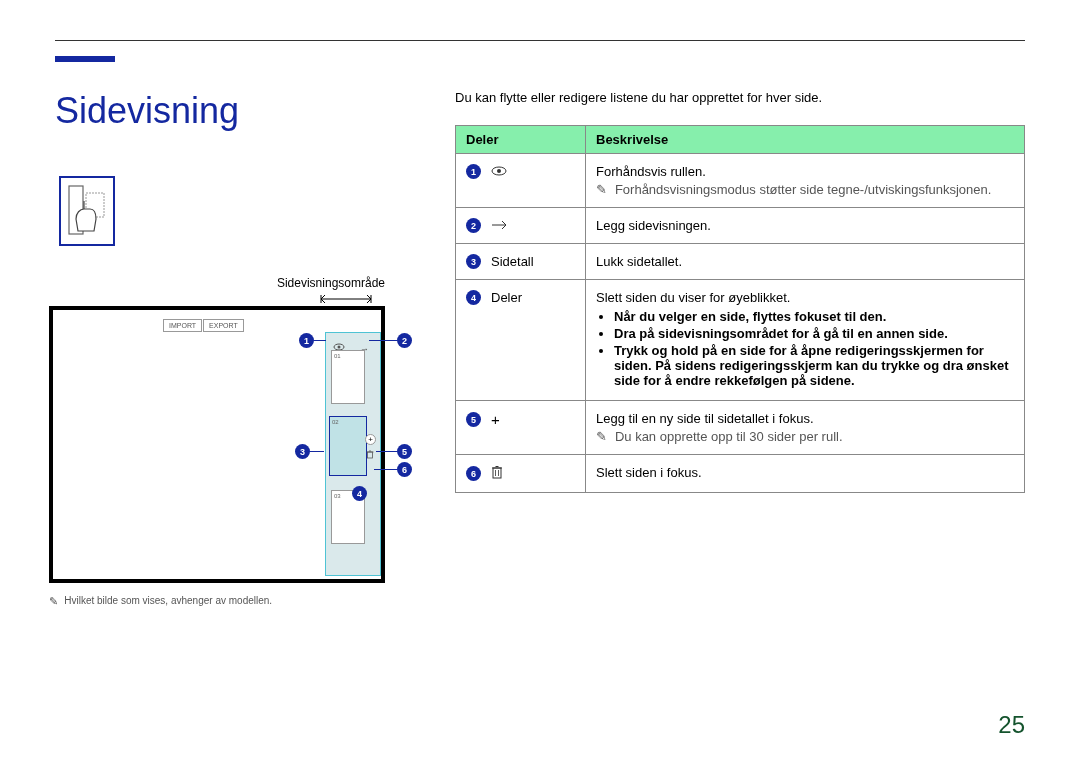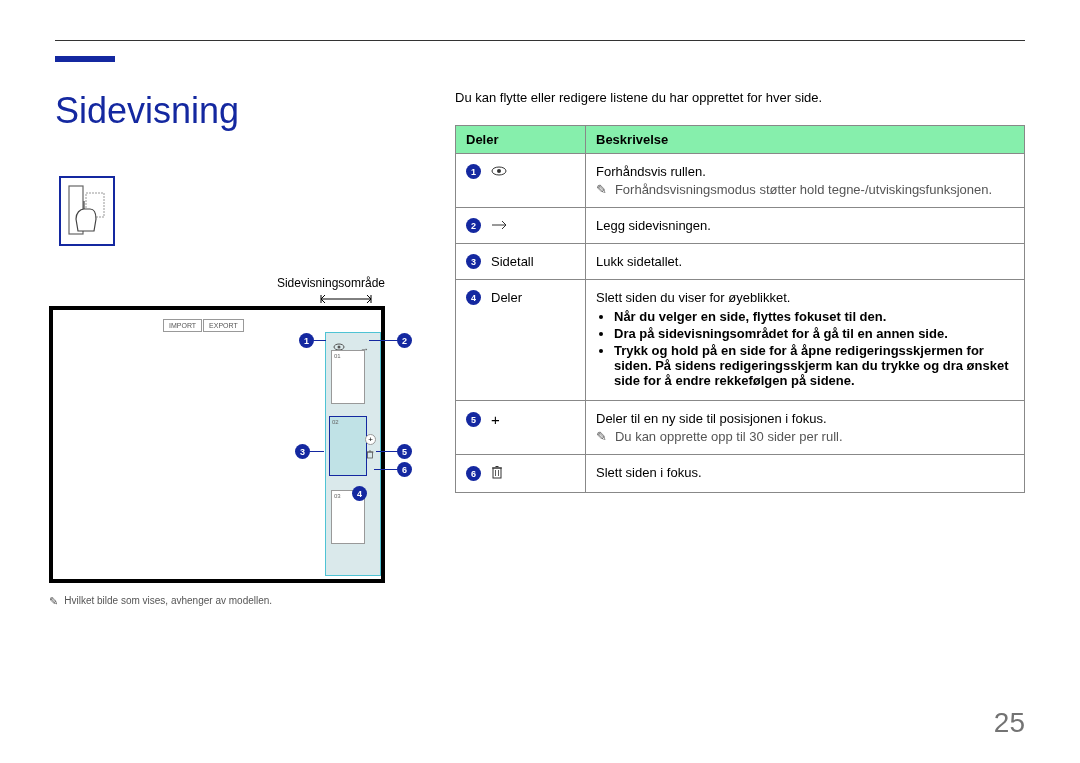--- a/index.html
+++ b/index.html
@@ -40,21 +40,21 @@
 table, th, td { border: 1px solid #888; }
 th { background: #86efac; text-align: left; padding: 6px 10px; font-weight: bold; }
 td { padding: 10px 10px; vertical-align: top; }
 .parts-col { width: 130px; }
 .num-badge { display: inline-flex; align-items: center; justify-content: center; width: 15px; height: 15px; border-radius: 50%; background: #1428a0; color: #fff; font-size: 9px; font-weight: bold; vertical-align: middle; }
 .part-cell { display: flex; align-items: center; gap: 10px; }
 .part-icon { font-size: 13px; }
 .desc ul { list-style: disc; padding-left: 18px; margin-top: 4px; }
 .desc li { margin-bottom: 2px; font-weight: bold; }
 .note-row { display: flex; gap: 8px; align-items: flex-start; margin-top: 3px; color: #555; }
-.page-num { position: absolute; bottom: 24px; right: 55px; font-size: 28px; color: #737373; }
+.page-num { position: absolute; bottom: 24px; right: 55px; font-size: 24px; color: #14532d; }
 </style>
 </head>
 <body>
 
 <div class="page">
   <div class="header-line"></div>
   <div class="header-tab"></div>
 
   <div class="content">
     <div class="left-col">
@@ -161,21 +161,21 @@
                   <span class="part-icon"><svg width="16" height="10" viewBox="0 0 16 10">
                       <ellipse cx="8" cy="5" rx="7" ry="4" fill="none" stroke="#333" stroke-width="1"></ellipse>
                       <circle cx="8" cy="5" r="2" fill="#333"></circle>
                     </svg></span>
                 </div>
               </td>
               <td class="desc">
                 <div>Forhåndsvis rullen.</div>
                 <div class="note-row">
                   <span>✎</span>
-                  <span>Forhåndsvisningsmodus støtter hold tegne-/utviskingsfunksjonen.</span>
+                  <span>Forhåndsvisningsmodus støtter side tegne-/utviskingsfunksjonen.</span>
                 </div>
               </td>
             </tr>
             <tr>
               <td class="parts-col">
                 <div class="part-cell">
                   <span class="num-badge">2</span>
                   <span class="part-icon"><svg width="18" height="10" viewBox="0 0 18 10">
                       <line x1="1" y1="5" x2="15" y2="5" stroke="#333" stroke-width="1"></line>
                       <polyline points="11,1 15,5 11,9" fill="none" stroke="#333" stroke-width="1"></polyline>
@@ -214,21 +214,21 @@
               </td>
             </tr>
             <tr>
               <td class="parts-col">
                 <div class="part-cell">
                   <span class="num-badge">5</span>
                   <span class="part-icon"><span style="font-size:15px;">+</span></span>
                 </div>
               </td>
               <td class="desc">
-                <div>Deler til en ny side til posisjonen i fokus.</div>
+                <div>Legg til en ny side til sidetallet i fokus.</div>
                 <div class="note-row">
                   <span>✎</span>
                   <span>Du kan opprette opp til 30 sider per rull.</span>
                 </div>
               </td>
             </tr>
             <tr>
               <td class="parts-col">
                 <div class="part-cell">
                   <span class="num-badge">6</span>

